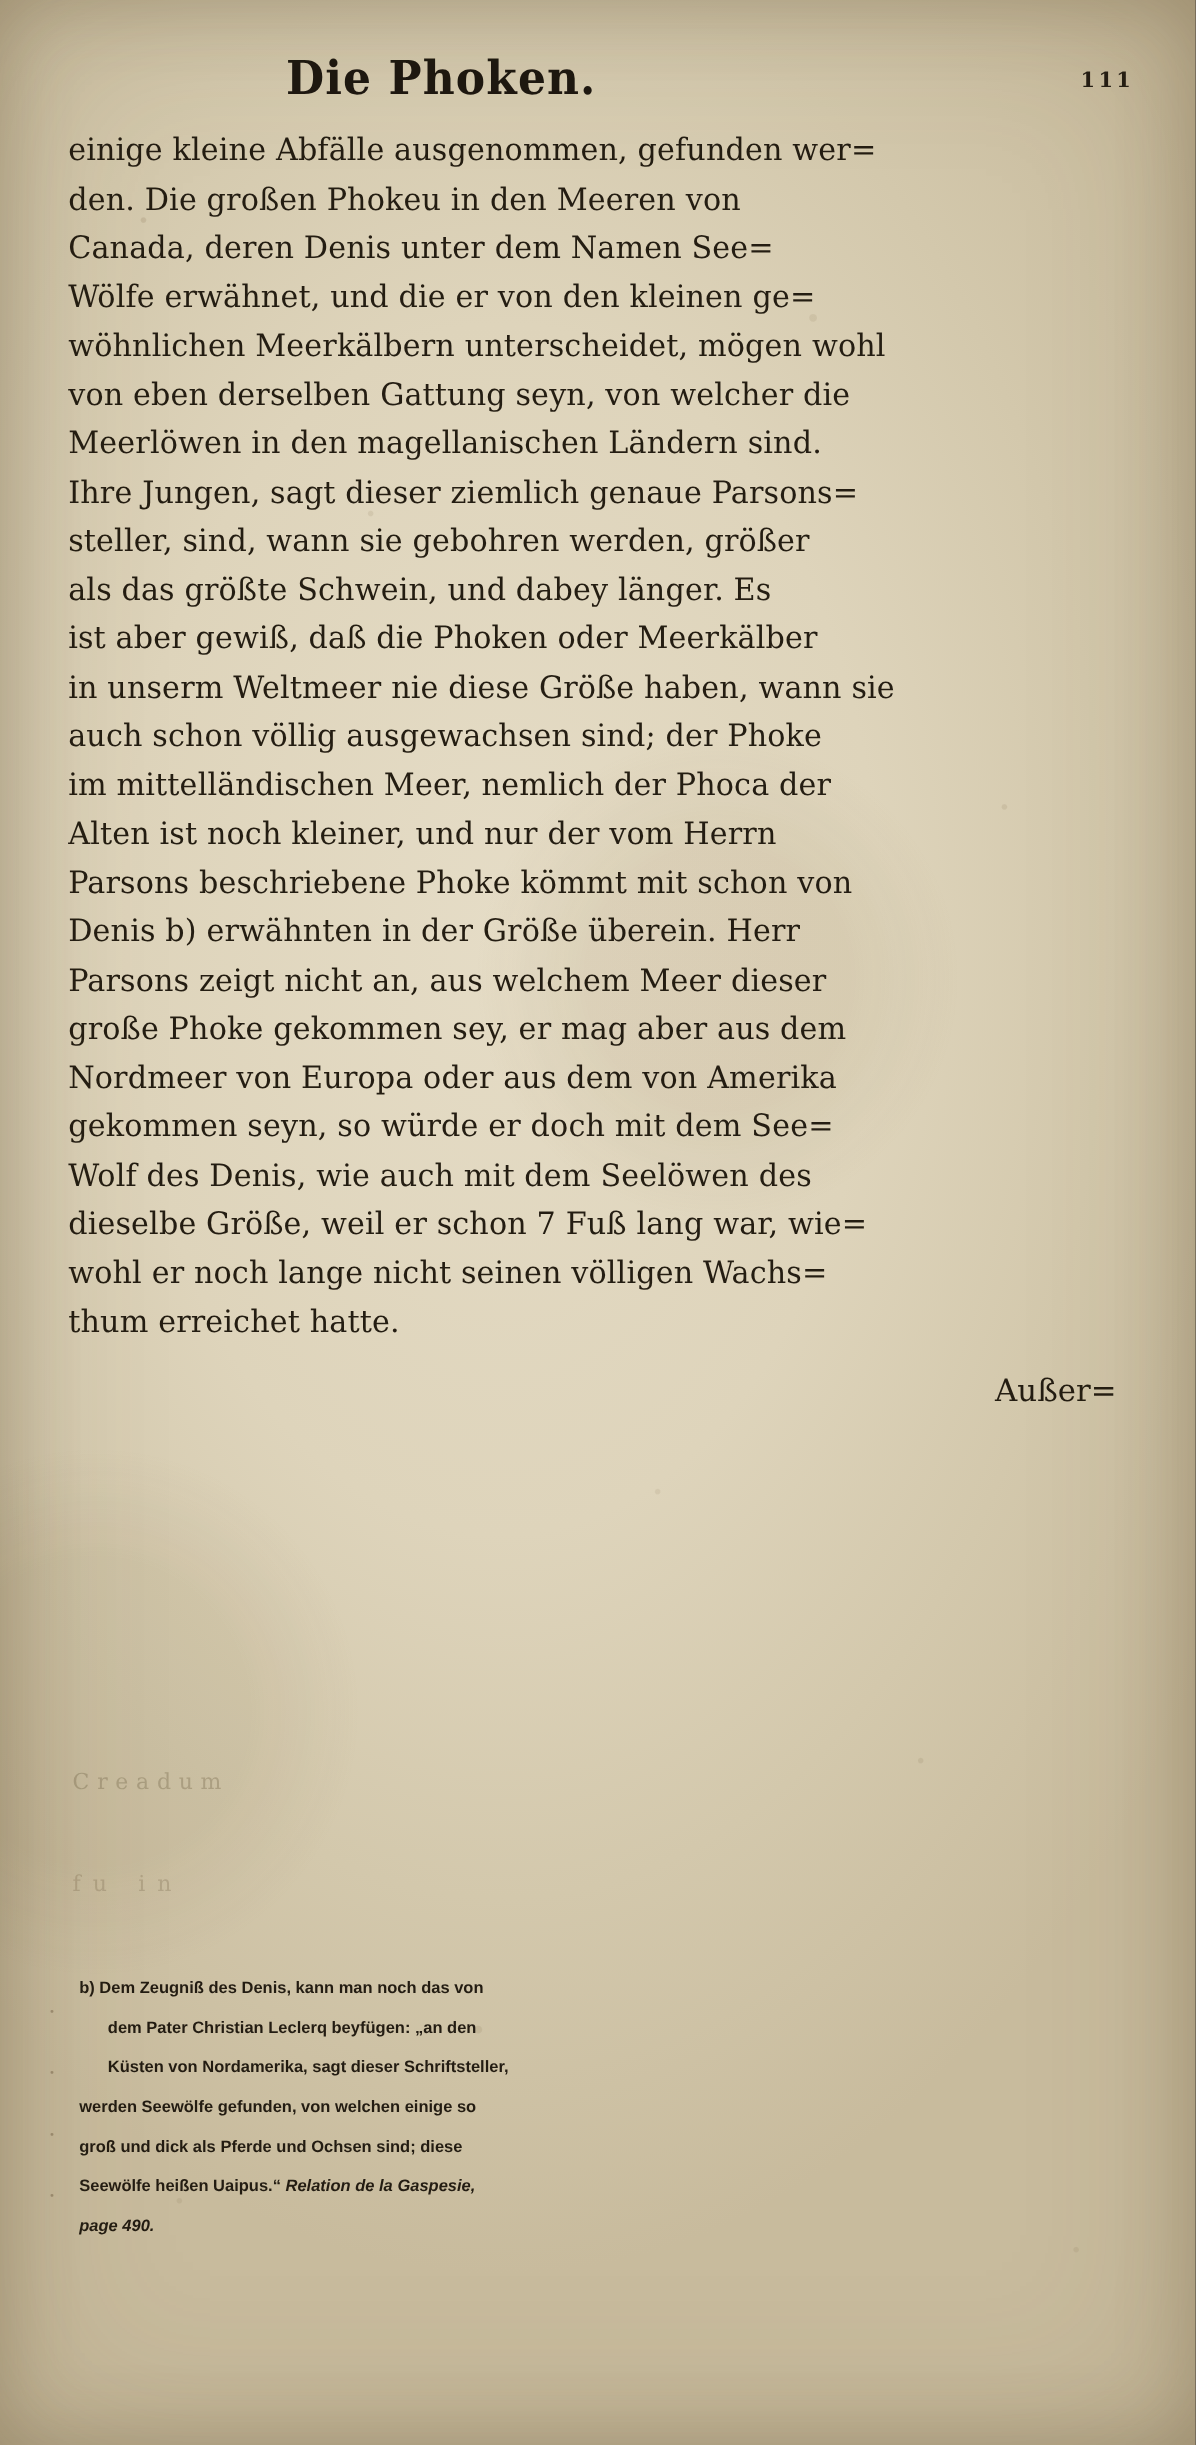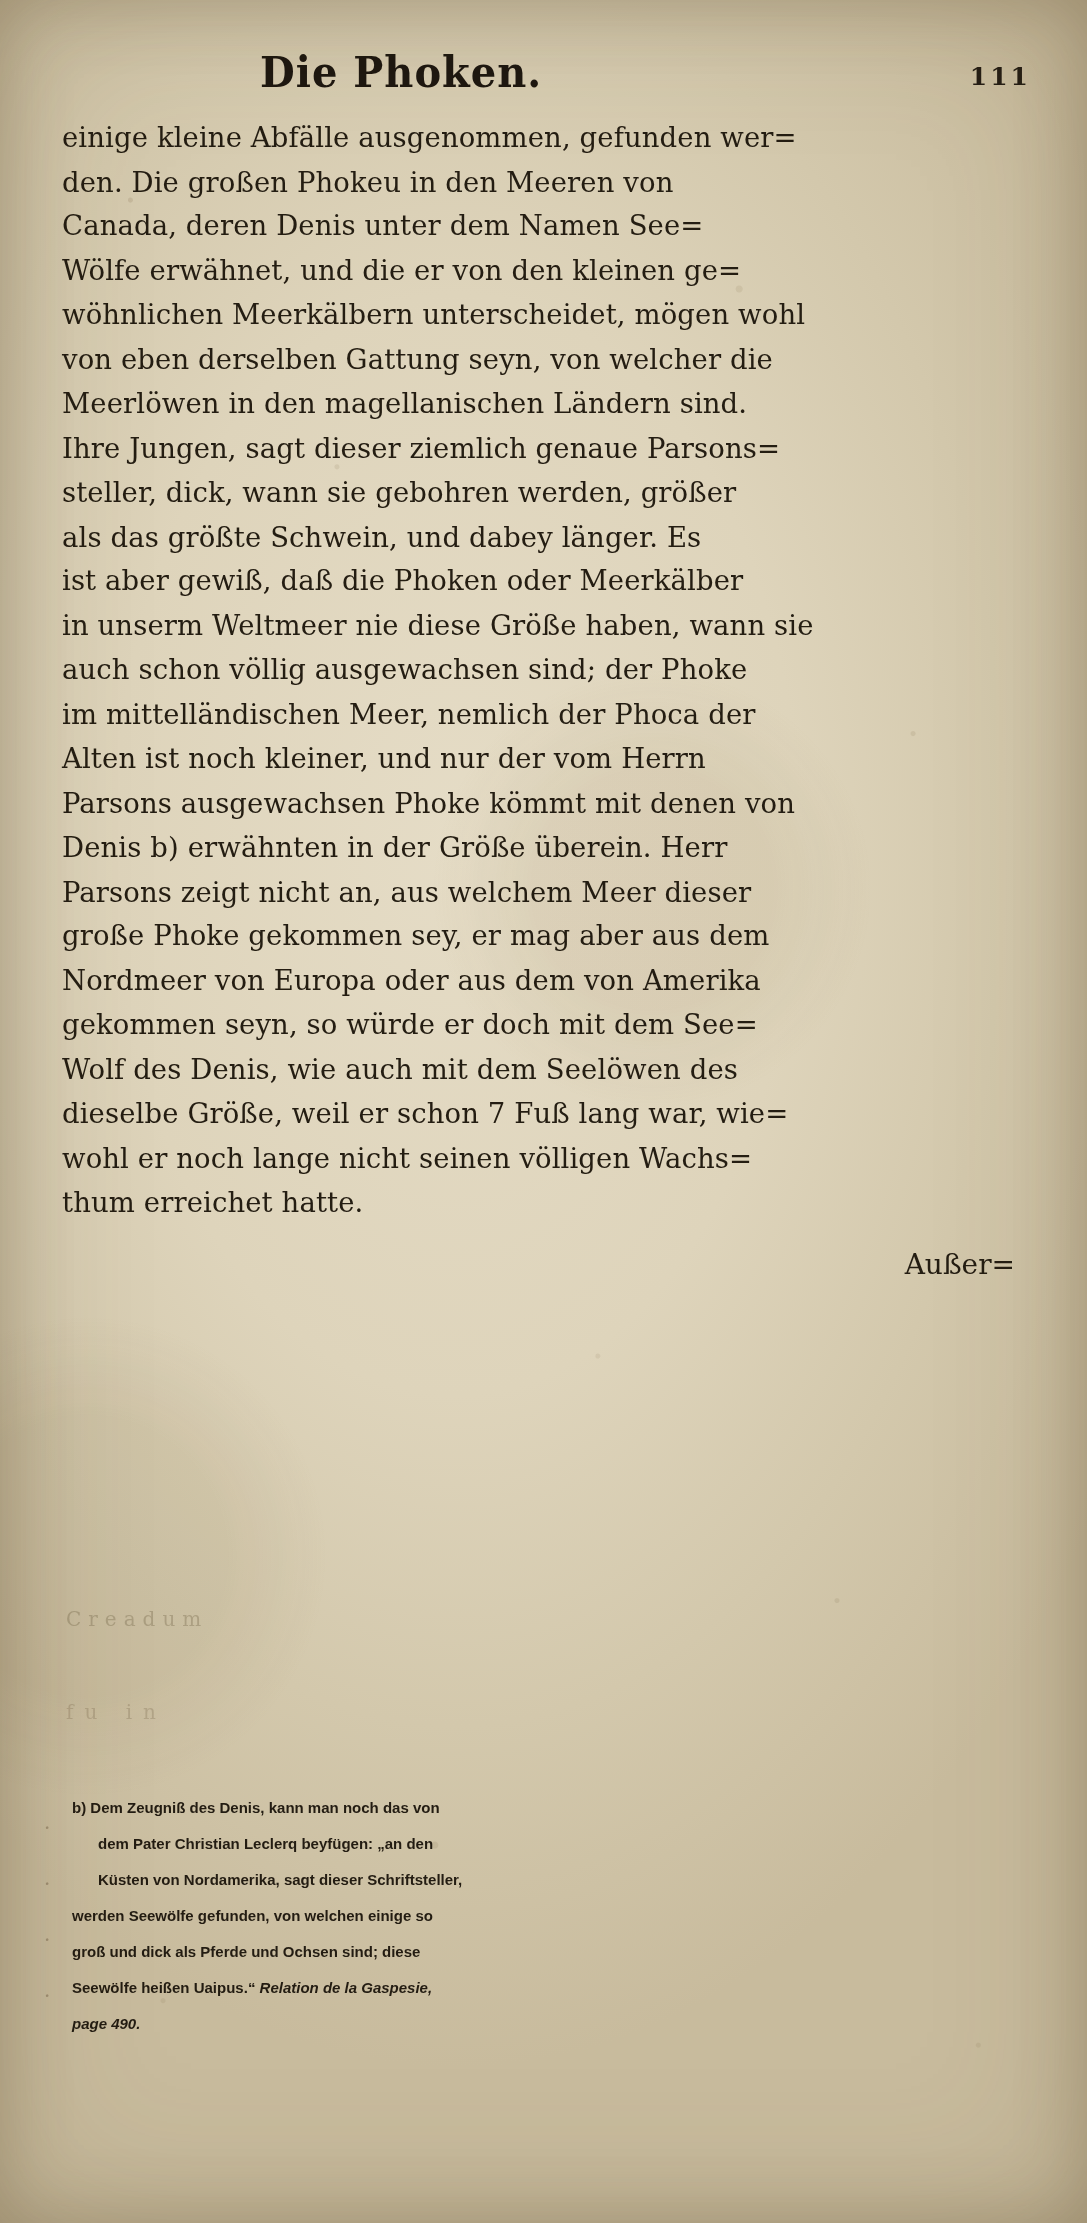--- a/index.html
+++ b/index.html
@@ -75,21 +75,21 @@
     letter-spacing: 1px;
     color: #1d1710;
     transform: scaleY(1.06);
   }
   .page-number {
     position: absolute;
     right: 12px;
     top: 22px;
     font-family: "DejaVu Serif", serif;
     font-weight: bold;
-    font-size: 25px;
+    font-size: 19px;
     letter-spacing: 3px;
     color: #241d14;
     margin-left: 18px;
   }
 
   
   .body-text {
     margin-top: 14px;
     font-family: "DejaVu Serif", serif;
     font-size: 27.5px;
@@ -181,28 +181,28 @@
     <div class="body-text">
       <p>
         <span class="line">einige kleine Abfälle ausgenommen, gefunden wer=</span>
         <span class="line">den.   Die großen Phokeu in den Meeren von</span>
         <span class="line">Canada, deren Denis unter dem Namen See=</span>
         <span class="line">Wölfe erwähnet, und die er von den kleinen ge=</span>
         <span class="line">wöhnlichen Meerkälbern unterscheidet, mögen wohl</span>
         <span class="line">von eben derselben Gattung seyn, von welcher die</span>
         <span class="line">Meerlöwen in den magellanischen Ländern sind.</span>
         <span class="line">Ihre Jungen, sagt dieser ziemlich genaue Parsons=</span>
-        <span class="line">steller, dick, wann sie gebohren werden, größer</span>
+        <span class="line">steller, sind, wann sie gebohren werden, größer</span>
         <span class="line">als das größte Schwein, und dabey länger.  Es</span>
         <span class="line">ist aber gewiß, daß die Phoken oder Meerkälber</span>
         <span class="line">in unserm Weltmeer nie diese Größe haben, wann sie</span>
         <span class="line">auch schon völlig ausgewachsen sind; der Phoke</span>
         <span class="line">im mittelländischen Meer, nemlich der Phoca der</span>
         <span class="line">Alten ist noch kleiner, und nur der vom Herrn</span>
-        <span class="line">Parsons ausgewachsen Phoke kömmt mit denen von</span>
+        <span class="line">Parsons beschriebene Phoke kömmt mit schon von</span>
         <span class="line">Denis b) erwähnten in der Größe überein.  Herr</span>
         <span class="line">Parsons zeigt nicht an, aus welchem Meer dieser</span>
         <span class="line">große Phoke gekommen sey, er mag aber aus dem</span>
         <span class="line">Nordmeer von Europa oder aus dem von Amerika</span>
         <span class="line">gekommen seyn, so würde er doch mit dem See=</span>
         <span class="line">Wolf des Denis, wie auch mit dem Seelöwen des</span>
         <span class="line">dieselbe Größe, weil er schon 7 Fuß lang war, wie=</span>
         <span class="line">wohl er noch lange nicht seinen völligen Wachs=</span>
         <span class="line">thum erreichet hatte.</span>
       </p>

